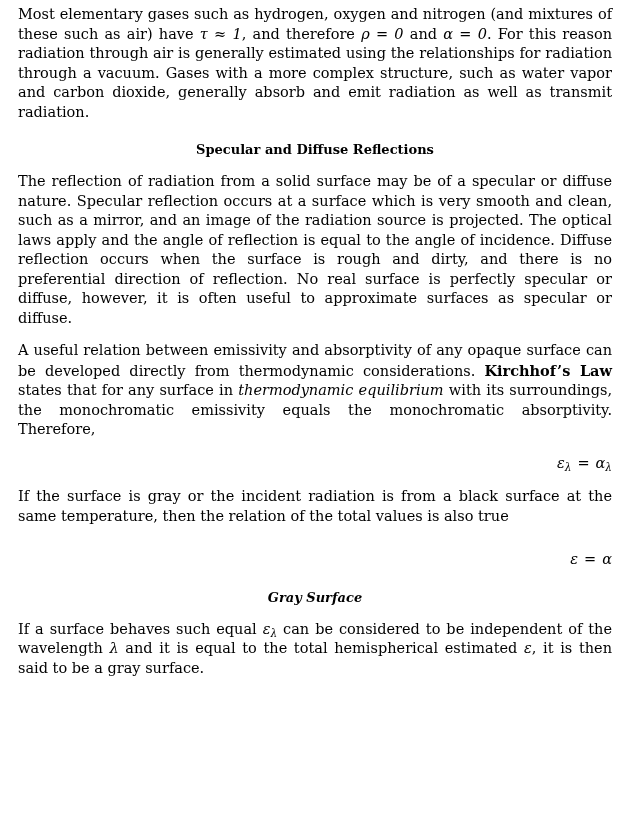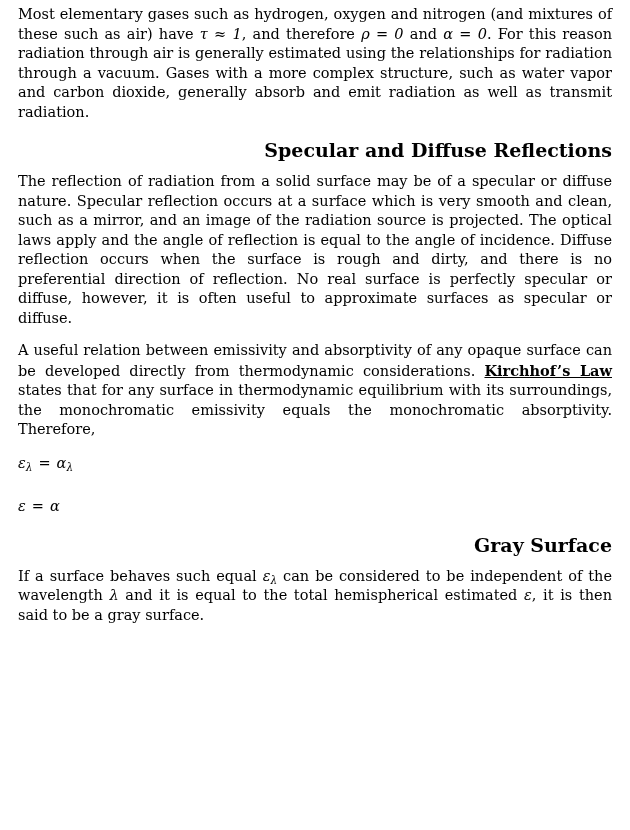--- a/index.html
+++ b/index.html
@@ -17,73 +17,75 @@
     font-family: "DejaVu Serif", "Liberation Serif", serif;
     font-size: 14.5px;
     line-height: 19.5px;
     text-align: justify;
     overflow: hidden;
   }
   p.body-text {
     margin: 0 0 13px 0;
   }
   h2.section-heading {
-    font-size: 19px;
+    font-size: 13px;
     line-height: 18px;
     font-weight: bold;
-    text-align: right;
+    text-align: center;
     margin: 19px 0 13px 0;
   }
   .math {
     font-style: italic;
   }
   .bold-run {
     font-weight: bold;
-    text-decoration: underline;
   }
   .italic-run {
+    font-style: italic;
   }
   .equation {
-    text-align: left;
+    text-align: right;
     margin: 14px 0 14px 0;
     font-style: italic;
   }
   .equation .rel {
     font-style: normal;
     padding: 0 6px;
   }
   .equation.total {
     margin: 24px 0 12px 0;
   }
   sub.math-sub {
     font-size: 10.5px;
     font-style: italic;
     vertical-align: -3px;
     line-height: 0;
   }
   .heading-gray {
     margin-top: 28px;
+    font-style: italic;
   }
 </style>
 </head>
 <body>
 
 <div class="page">
 
   <p class="body-text"><span>Most elementary gases such as hydrogen, oxygen and nitrogen (and mixtures of these such as air) have </span><span class="math">τ ≈ 1</span><span>, and therefore </span><span class="math">ρ = 0</span><span> and </span><span class="math">α = 0</span><span>. For this reason radiation through air is generally estimated using the relationships for radiation through a vacuum. Gases with a more complex structure, such as water vapor and carbon dioxide, generally absorb and emit radiation as well as transmit radiation.</span></p>
 
   <h2 class="section-heading">Specular and Diffuse Reflections</h2>
 
   <p class="body-text">The reflection of radiation from a solid surface may be of a specular or diffuse nature. Specular reflection occurs at a surface which is very smooth and clean, such as a mirror, and an image of the radiation source is projected. The optical laws apply and the angle of reflection is equal to the angle of incidence. Diffuse reflection occurs when the surface is rough and dirty, and there is no preferential direction of reflection. No real surface is perfectly specular or diffuse, however, it is often useful to approximate surfaces as specular or diffuse.</p>
 
 
   <p class="body-text"><span>A useful relation between emissivity and absorptivity of any opaque surface can be developed directly from thermodynamic considerations. </span><span class="bold-run">Kirchhof’s Law</span><span> states that for any surface in </span><span class="italic-run">thermodynamic equilibrium</span><span> with its surroundings, the monochromatic emissivity equals the monochromatic absorptivity. Therefore,</span></p>
 
   <div class="equation"><span class="math">ε</span><sub class="math-sub">λ</sub><span class="rel">=</span><span class="math">α</span><sub class="math-sub">λ</sub></div>
 
+  <p class="body-text">If the surface is gray or the incident radiation is from a black surface at the same temperature, then the relation of the total values is also true</p>
 
   <div class="equation total"><span class="math">ε</span><span class="rel">=</span><span class="math">α</span></div>
 
   <h2 class="section-heading heading-gray">Gray Surface</h2>
 
   <p class="body-text"><span>If a surface behaves such equal </span><span class="math">ε</span><sub class="math-sub">λ</sub><span> can be considered to be independent of the wavelength </span><span class="math">λ</span><span> and it is equal to the total hemispherical estimated </span><span class="math">ε</span><span>, it is then said to be a gray surface.</span></p>
 
 </div>
 
 </body></html>

